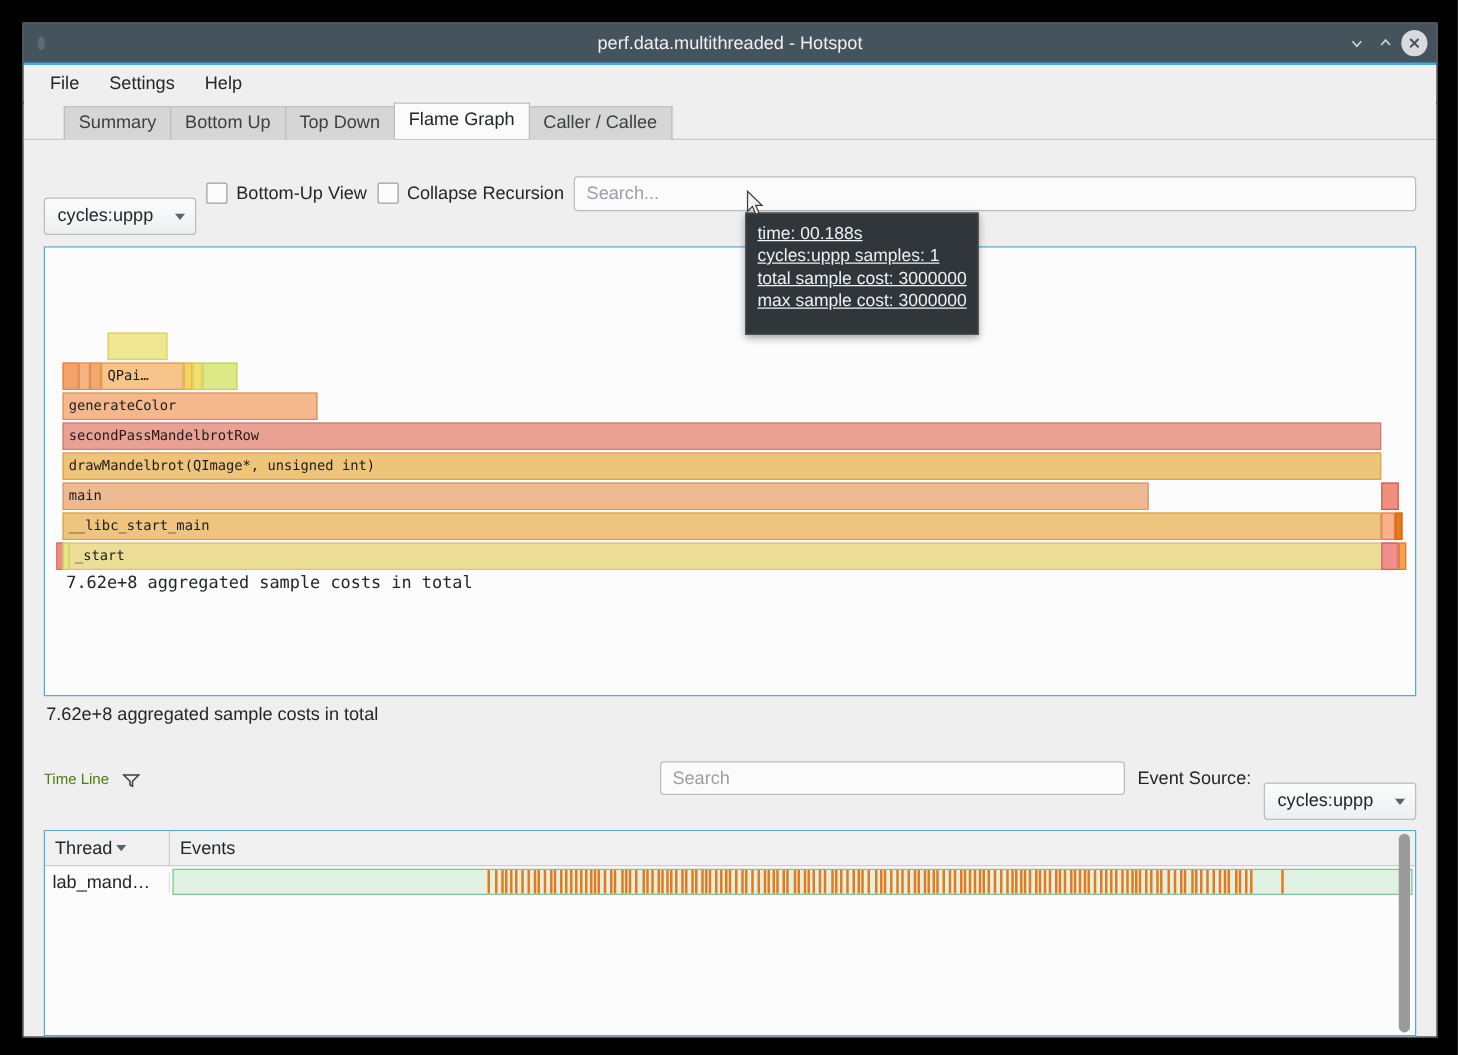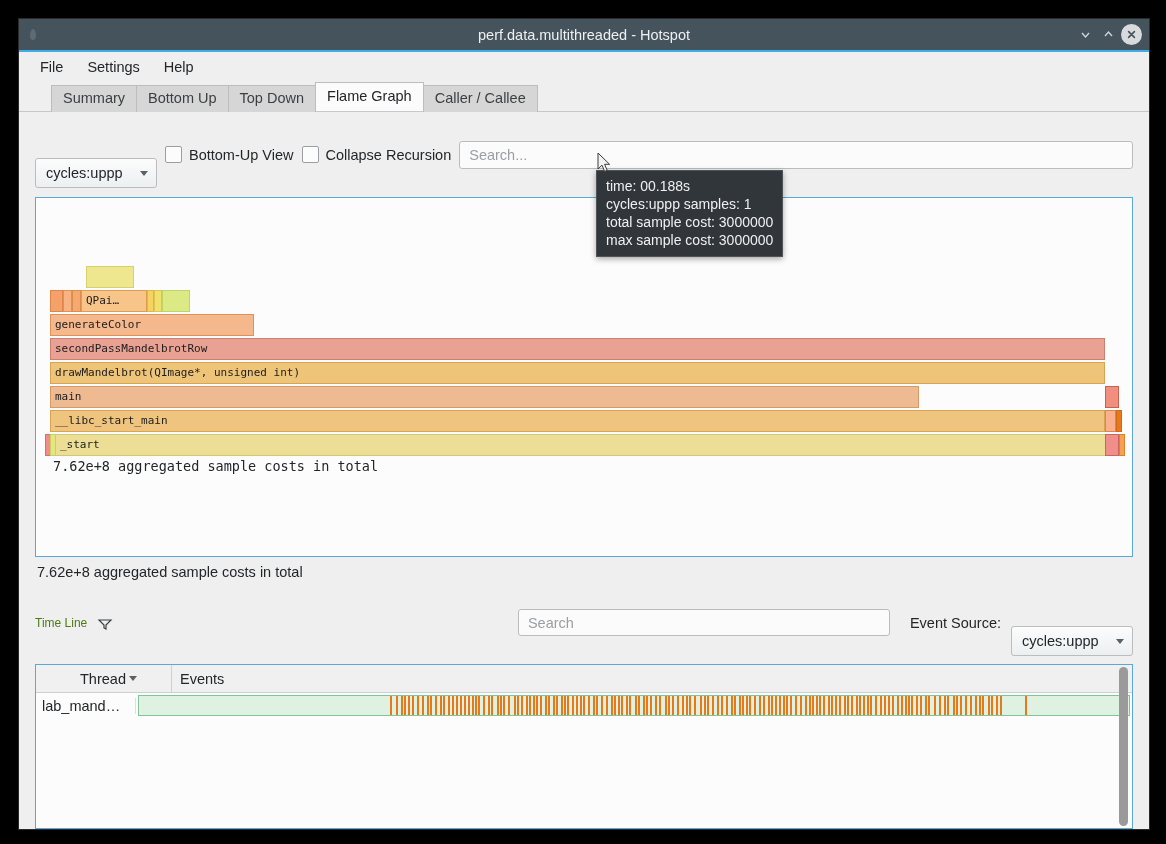--- a/index.html
+++ b/index.html
@@ -286,21 +286,20 @@
     padding: 0 9px;
     box-sizing: border-box;
     color: #232629;
     margin-left: auto;
   }
   .tl-search::placeholder { color: #9a9fa3; }
   .tl-evsrc-label {
     font-size: 14.5px;
     font-family: "Liberation Sans", sans-serif;
     color: #232629;
-    margin-left: 10px;
   }
 
   
   .tl-panel {
     margin: 0 16px 0 16px;
     background: #fcfcfc;
     border: 1px solid #5aa7d8;
     flex: 1;
     position: relative;
     overflow: hidden;
@@ -316,21 +315,21 @@
   .tl-head-cell {
     display: flex; align-items: center;
     font-size: 14.5px;
     font-family: "Liberation Sans", sans-serif;
     color: #232629;
     padding: 0 8px;
     border-right: 1px solid #cfcfcf;
     background: #f0f0f0;
     box-sizing: border-box;
   }
-  .tl-head-thread { width: 100px; justify-content: flex-start; margin-left: 36px; }
+  .tl-head-thread { width: 100px; justify-content: flex-start; }
   .tl-head-events { flex: 1; border-right: none; }
   .tl-body-row {
     display: flex;
     height: 25px;
     flex: none;
     align-items: center;
   }
   .tl-thread-cell {
     width: 100px;
     font-size: 14.5px;
@@ -373,25 +372,26 @@
   }
 
   
   .tooltip {
     position: absolute;
     background: #31363b;
     border: 1px solid #4e5459;
     color: #eff0f1;
     font-size: 14px;
     font-family: "Liberation Sans", sans-serif;
-    padding: 6px 9px 7px 9px;
+    padding: 6px 9px 18px 9px;
     line-height: 18px;
     box-shadow: 0 2px 6px rgba(0,0,0,0.35);
     white-space: nowrap;
     z-index: 50;
+    text-decoration: underline;
   }
   .cursor {
     position: absolute;
     z-index: 60;
     pointer-events: none;
   }
 </style>
 </head>
 <body>
 

